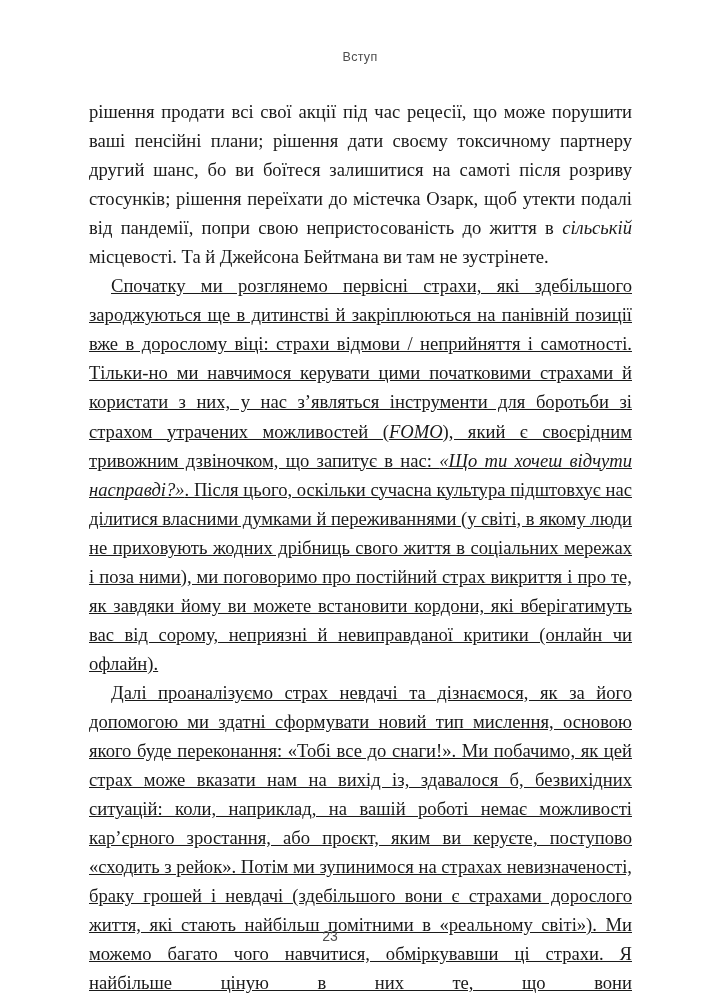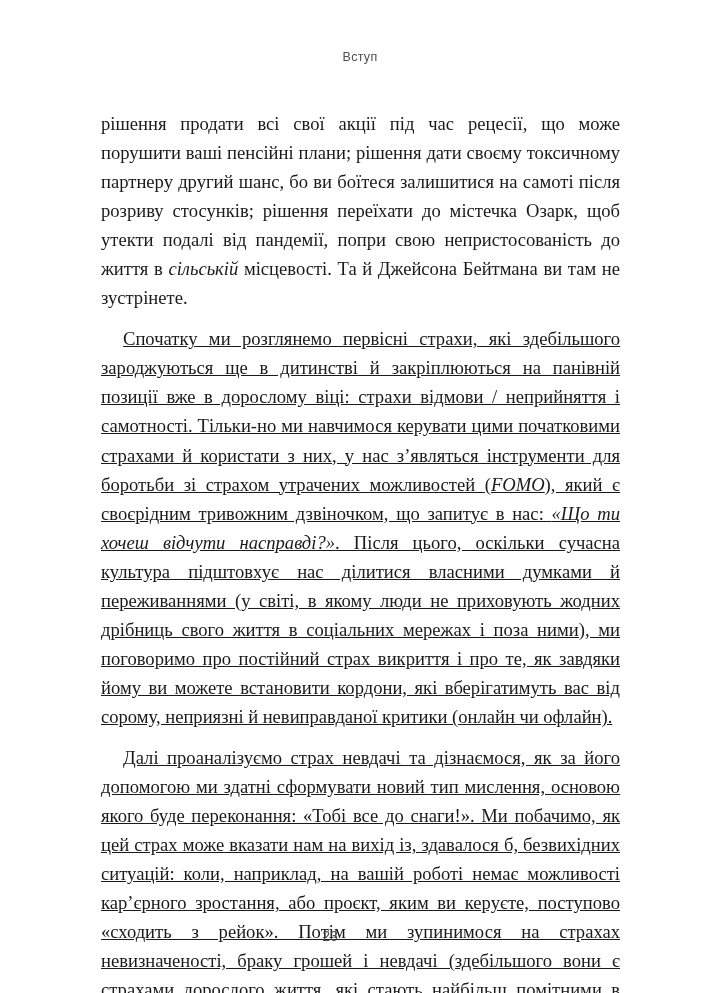--- a/index.html
+++ b/index.html
@@ -39,21 +39,21 @@
   }
 
   .text-block {
     position: absolute;
     top: 97px;
     left: 89px;
     width: 543px;
   }
 
   p.body-par {
-    margin: 12px;
+    margin: 0;
     font-size: 18.6px;
     line-height: 29.05px;
     text-align: justify;
     text-justify: inter-word;
     hyphens: manual;
     -webkit-hyphens: manual;
     word-spacing: -0.1px;
   }
 
   p.body-par.indent {

